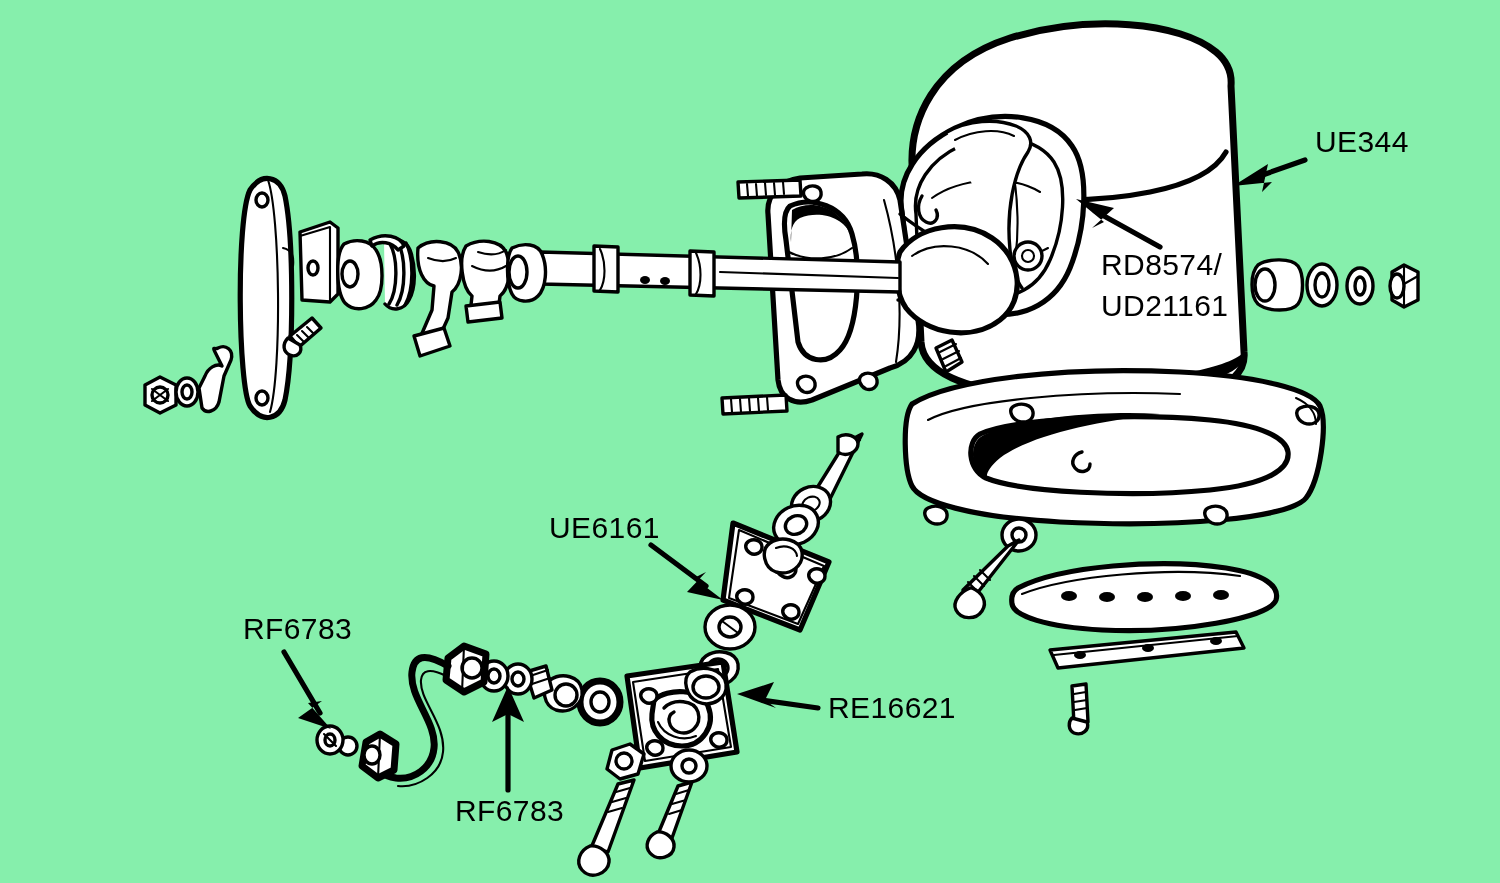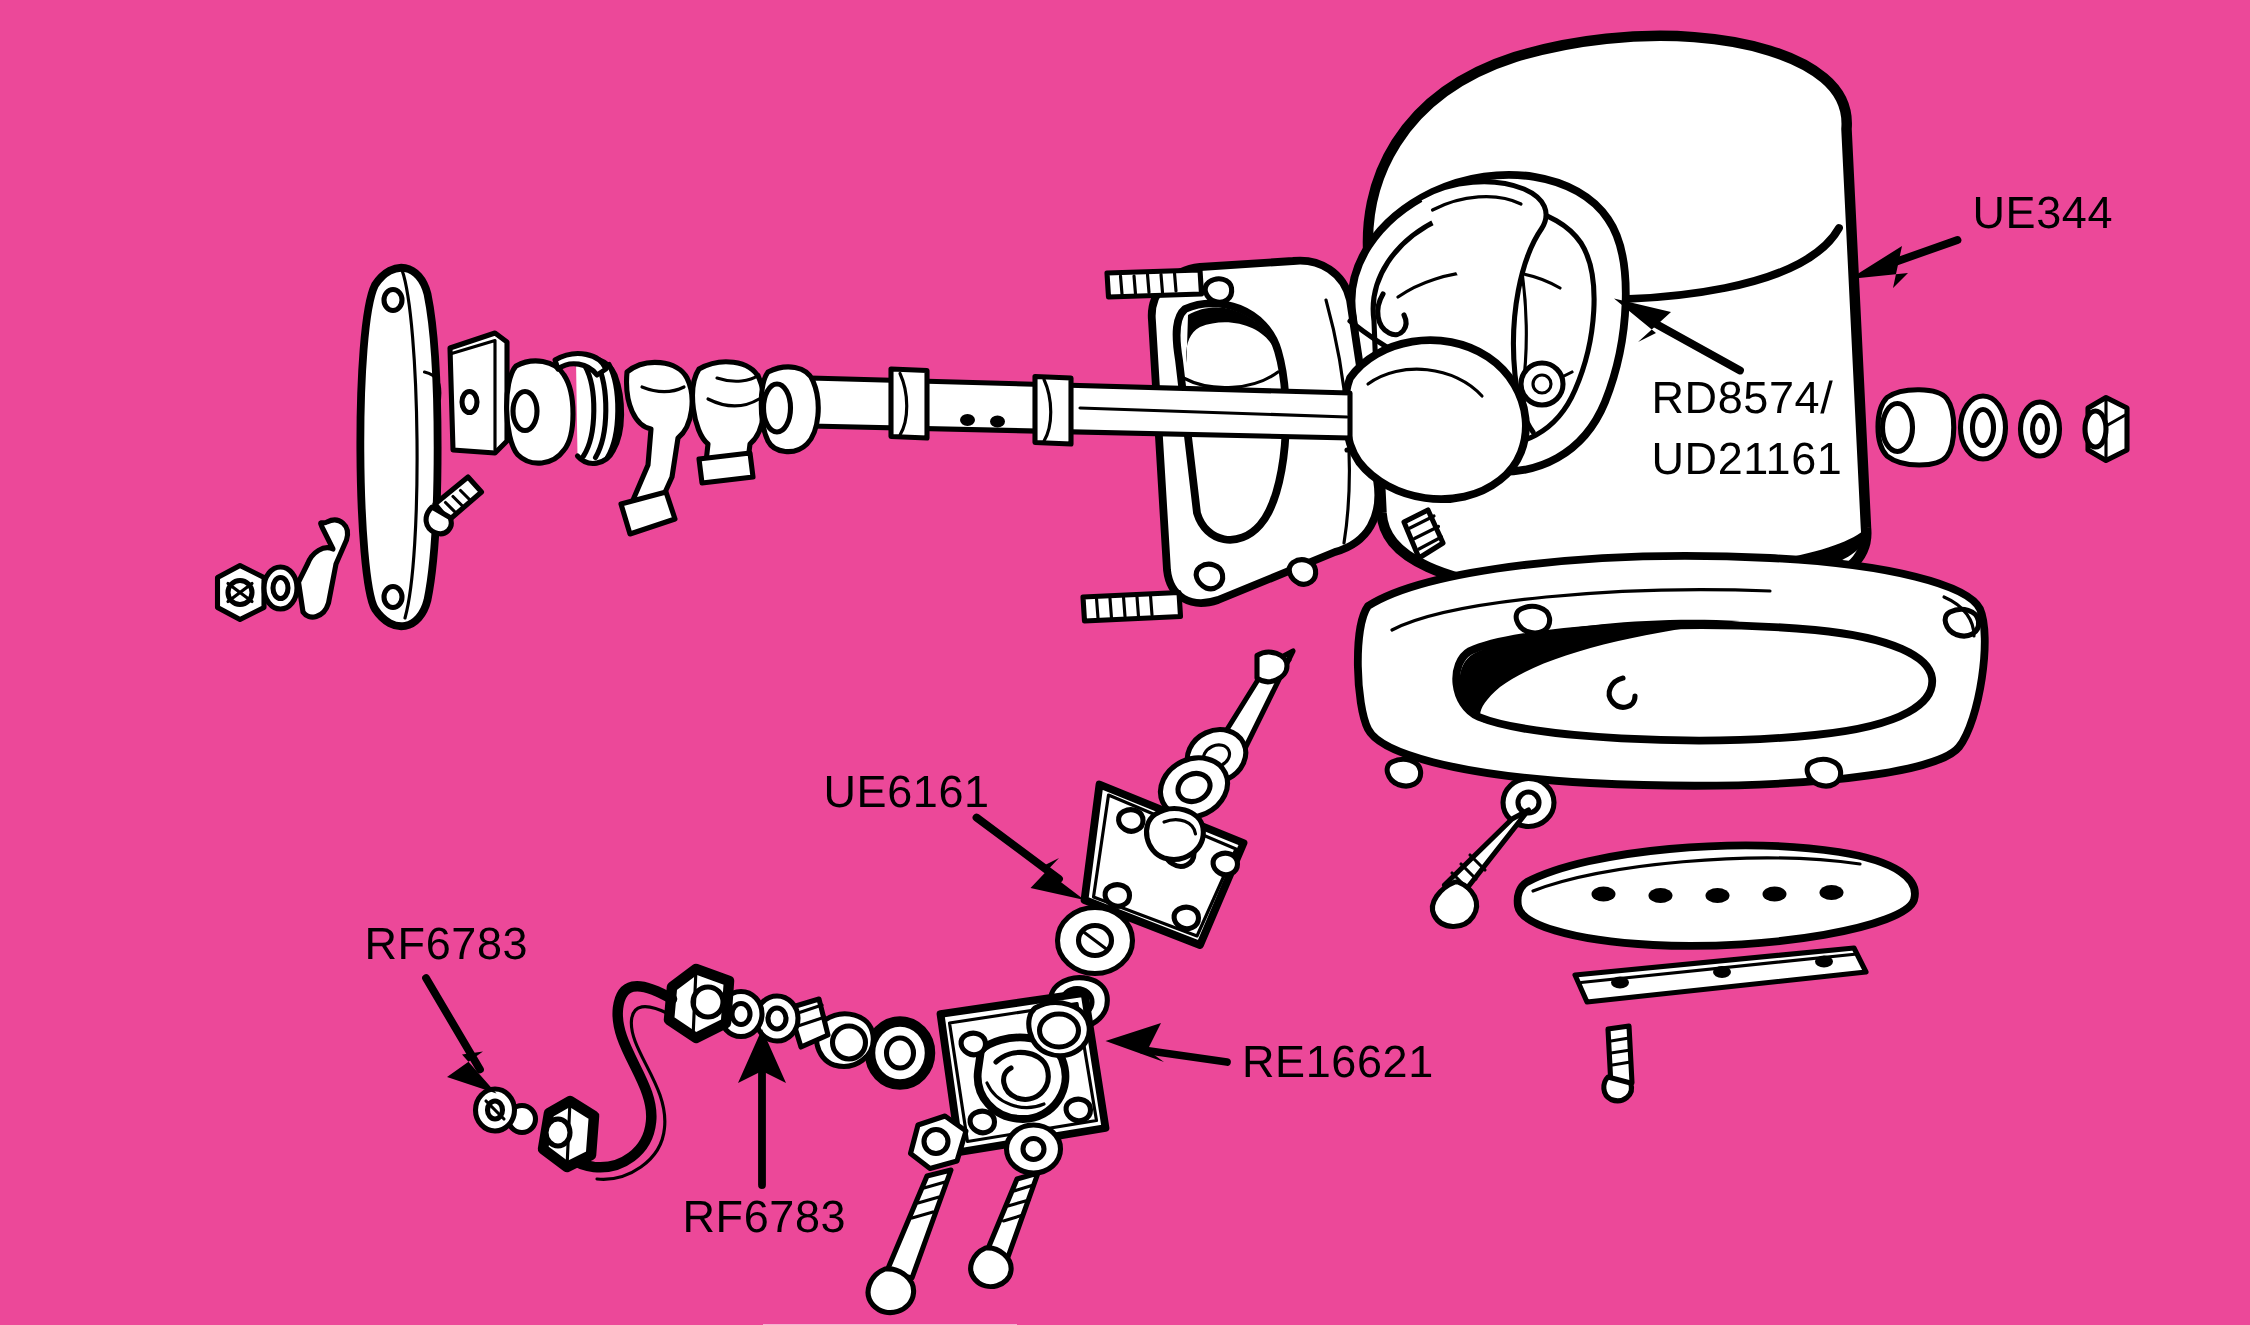--- a/index.html
+++ b/index.html
@@ -8,21 +8,21 @@
     padding: 0;
     background: #ffffff;
   }
   body {
     font-family: "Liberation Sans", sans-serif;
   }
   #stage {
     position: relative;
     width: 1500px;
     height: 883px;
-    background: #ec4899;
+    background: #86efac;
     overflow: hidden;
   }
   #diagram {
     position: absolute;
     left: 0;
     top: 0;
     width: 1500px;
     height: 883px;
   }
   .lbl {

